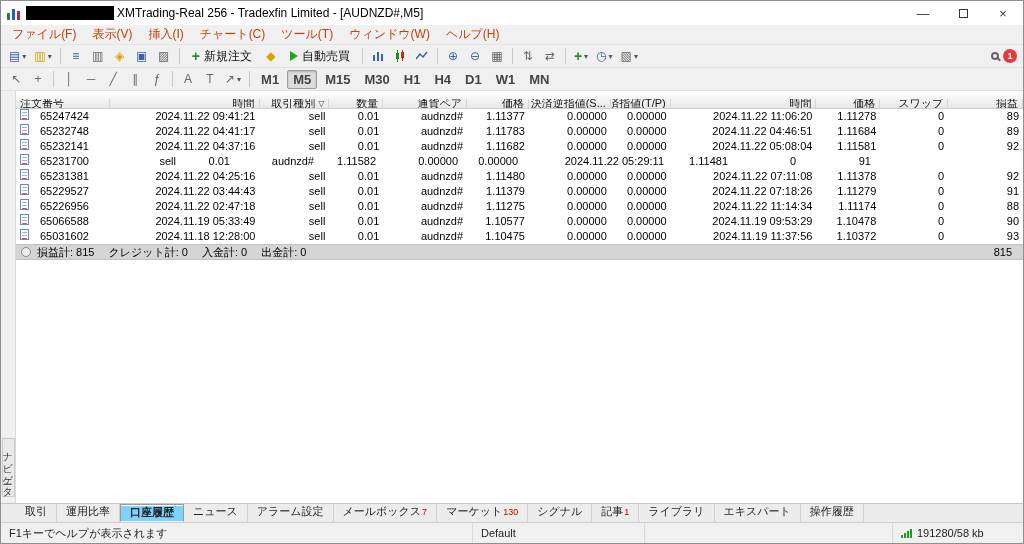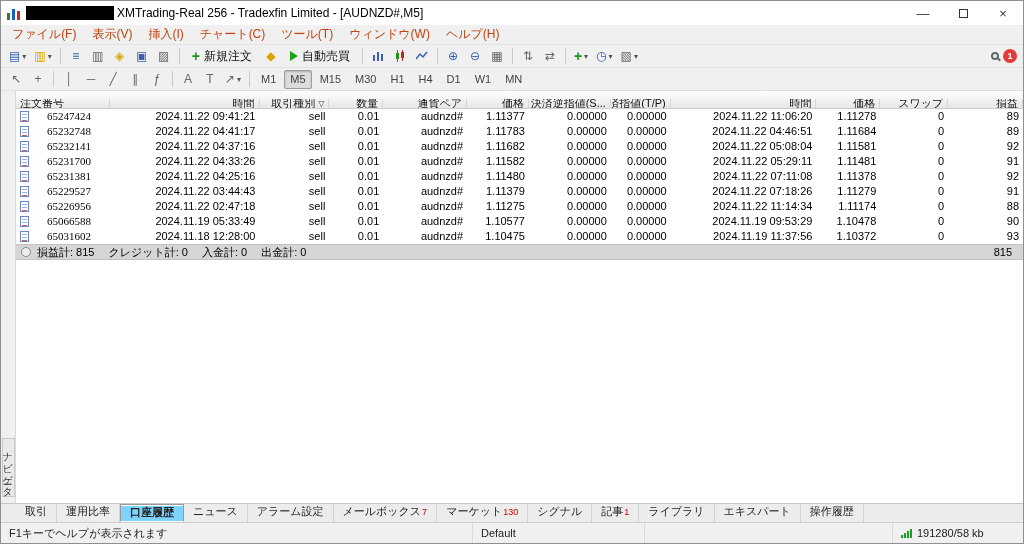--- a/index.html
+++ b/index.html
@@ -30,41 +30,41 @@
   .tbtn { height:19px; min-width:20px; display:inline-flex; align-items:center; justify-content:center; margin:0 1px; padding:0 2px; border:1px solid transparent; border-radius:2px; font-size:12px; color:#3c5a80; white-space:nowrap; }
   .tbtn.labeled { padding:0 6px; gap:4px; color:#111; font-size:12px; }
   .tbtn.pressed { background:#dcdcdc; border-color:#9d9d9d; box-shadow:inset 0 1px 2px rgba(0,0,0,.2); }
   .sep { width:1px; height:16px; background:#c9c9c9; margin:0 4px; flex:0 0 auto; }
   .arr { font-size:8px; color:#555; margin-left:2px; }
   .ic-yellow { color:#d9a400; }
   .ic-blue { color:#3a62b0; }
   .ic-gray { color:#666; }
   .play-tri { width:0; height:0; border-left:8px solid #1ca51c; border-top:5px solid transparent; border-bottom:5px solid transparent; display:inline-block; }
   .plus-big { color:#17951a; font-weight:700; font-size:14px; line-height:12px; }
-  .tf { font-weight:400; font-size:11px; color:#444; padding:0 5px; }
+  .tf { font-weight:700; font-size:13px; color:#444; padding:0 5px; }
   .toolbar-right { margin-left:auto; display:flex; align-items:center; gap:4px; padding-right:2px; }
   .mag { width:8px; height:8px; border:2px solid #666; border-radius:50%; position:relative; display:inline-block; }
   .mag::after { content:''; position:absolute; width:5px; height:2px; background:#666; transform:rotate(45deg); right:-4px; bottom:-2px; }
   .notif { width:14px; height:14px; border-radius:50%; background:#e43a3a; color:#fff; font-size:9px; font-weight:700; display:flex; align-items:center; justify-content:center; }
   .mini-svg { display:inline-flex; }
 
   
   .main { flex:1 1 auto; display:flex; background:#fff; overflow:hidden; }
   .side-strip { width:15px; background:#f0f0f0; border-right:1px solid #d8d8d8; position:relative; flex:0 0 auto; }
   .side-tab { position:absolute; bottom:6px; left:1px; writing-mode:vertical-rl; font-size:10px; color:#333; background:#e9e9e9; border:1px solid #c9c9c9; padding:6px 0; width:13px; text-align:center; }
   .content { flex:1 1 auto; display:flex; flex-direction:column; overflow:hidden; }
 
   
   .thead { display:flex; height:18px; background:linear-gradient(#ffffff,#e7e7e7); border-bottom:1px solid #cfcfcf; font-size:11px; color:#111; flex:0 0 auto; }
   .th { display:flex; align-items:center; justify-content:flex-end; padding:0 4px; border-right:1px solid #d6d6d6; overflow:hidden; white-space:nowrap;margin-top:8px; }
   .th.c0 { justify-content:flex-start; }
   .sort { font-size:8px; margin-left:3px; color:#444; }
   .row { display:flex; height:15px; line-height:15px; font-size:11px; color:#000; flex:0 0 auto; }
   .td { padding:0 4px; text-align:right; overflow:hidden; white-space:nowrap; }
-  .td.c0 { text-align:left; display:flex; align-items:center; gap:18px;font-family:Liberation Serif, serif; }
+  .td.c0 { text-align:left; display:flex; gap:11px; }
   .c0{width:94px;} .c1{width:150px;} .c2{width:70px;justify-content:flex-end;} .c3{width:54px;}
   .c4{width:84px;} .c5{width:62px;} .c6{width:82px;} .c7{width:60px;}
   .c8{width:146px;} .c9{width:64px;} .c10{width:68px;} .c11{width:75px;}
   .doc-icon { width:9px; height:11px; background:#fff; border:1px solid #6b85c9; display:inline-block; position:relative; flex:0 0 auto; }
   .doc-icon::after { content:''; position:absolute; left:1px; top:2px; width:5px; height:1px; background:#9ab0e0; box-shadow:0 3px 0 #9ab0e0, 0 6px 0 #c95f5f; }
 
   
   .summary-row { height:16px; background:#d5d5d5; border-top:1px solid #c2c2c2; border-bottom:1px solid #c2c2c2; display:flex; align-items:center; font-size:11px; padding:0 5px; gap:2px; flex:0 0 auto; }
   .sum-icon { width:10px; height:10px; border-radius:50%; border:1px solid #8a8a8a; background:#eee; margin-right:4px; flex:0 0 auto; }
   .sum-item { margin-right:14px; white-space:nowrap; }
@@ -340,21 +340,20 @@
             <div class="td c8">2024.11.22 05:08:04</div>
             <div class="td c9">1.11581</div>
             <div class="td c10">0</div>
             <div class="td c11">92</div>
           </div>
           <div class="row">
             <div class="td c0">
               <span class="doc-icon"></span>
               <span>65231700</span>
             </div>
-            <div class="td c1">2024.11.22 04:33:26</div>
             <div class="td c2">sell</div>
             <div class="td c3">0.01</div>
             <div class="td c4">audnzd#</div>
             <div class="td c5">1.11582</div>
             <div class="td c6">0.00000</div>
             <div class="td c7">0.00000</div>
             <div class="td c8">2024.11.22 05:29:11</div>
             <div class="td c9">1.11481</div>
             <div class="td c10">0</div>
             <div class="td c11">91</div>

